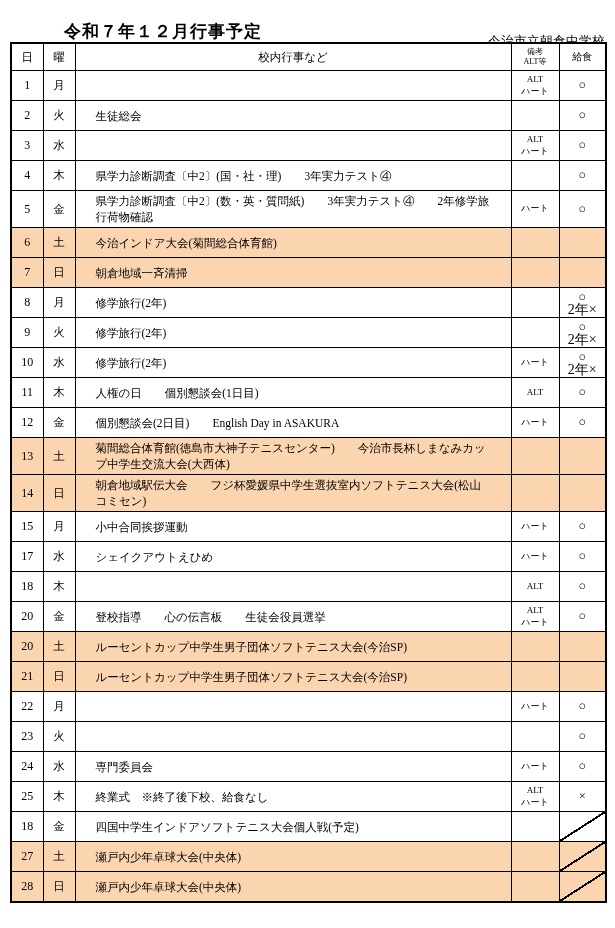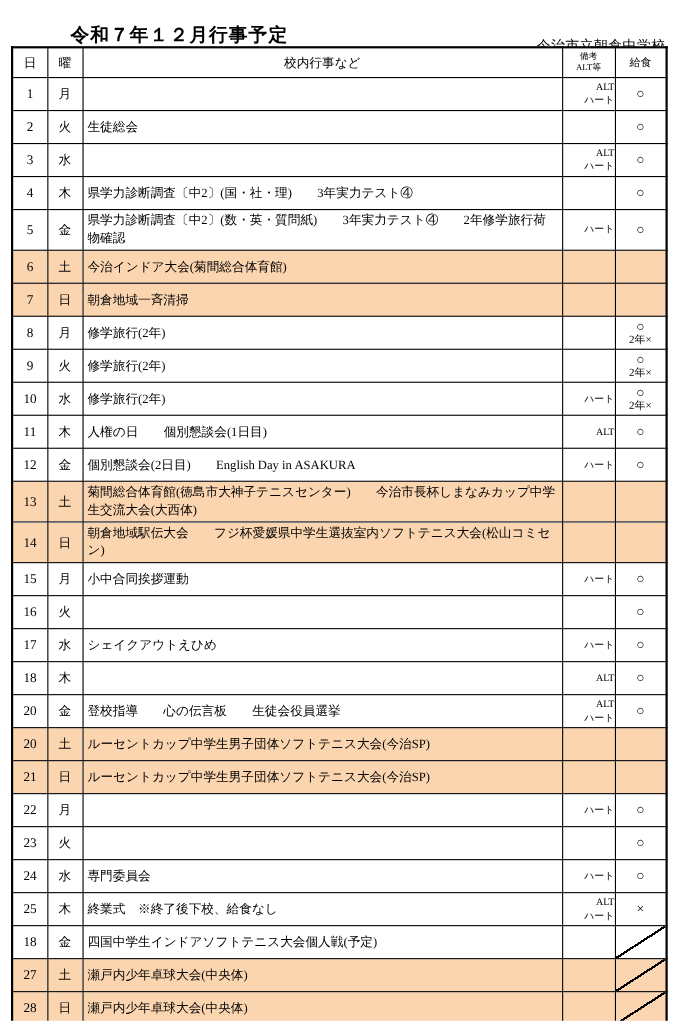--- a/index.html
+++ b/index.html
@@ -26,28 +26,28 @@
   thead th{
     height:26px;font-weight:normal;text-align:center;
     font-size:11.5px;vertical-align:middle;background:#fff;
   }
   th.h-remarks{font-size:8px;line-height:1.2;white-space:pre-line;}
   th.h-lunch{font-size:10px;}
   tbody td{height:25px;vertical-align:middle;background:#fff;}
   td.td-day{text-align:center;font-size:12px;}
   td.td-wd{text-align:center;font-size:11.5px;}
   td.td-ev{
-    text-align:left;padding:2px 4px;font-size:11.5px;line-height:16px;
+    text-align:left;padding:2px 20px;font-size:11.5px;line-height:16px;
   }
   td.td-rem{
-    text-align:right;font-size:9px;line-height:1.25;white-space:pre-line;
+    text-align:center;font-size:9px;line-height:1.25;white-space:pre-line;
   }
   td.td-lunch{text-align:center;padding:1px 0;}
   .lunch-main{display:block;font-size:12.5px;line-height:13px;}
-  .lunch-sub{display:block;font-size:10px;line-height:11px;}
+  .lunch-sub{display:block;font-size:14px;line-height:11px;}
   tr.shaded td{background-color:#fbd5b0;}
   td.diag{
     background-image:linear-gradient(to bottom right,
       transparent calc(50% - 1px),
       #000 calc(50% - 1px),
       #000 calc(50% + 1px),
       transparent calc(50% + 1px));
     background-repeat:no-repeat;
   }
 </style>
@@ -202,29 +202,20 @@
       <tr>
         <td class="td-day">15</td>
         <td class="td-wd">月</td>
         <td class="td-ev">小中合同挨拶運動</td>
         <td class="td-rem">ハート</td>
         <td class="td-lunch">
           <span class="lunch-main">○</span>
         </td>
       </tr>
       <tr>
-        <td class="td-day">16</td>
-        <td class="td-wd">火</td>
-        <td class="td-ev"></td>
-        <td class="td-rem"></td>
-        <td class="td-lunch">
-          <span class="lunch-main">○</span>
-        </td>
-      </tr>
-      <tr>
         <td class="td-day">17</td>
         <td class="td-wd">水</td>
         <td class="td-ev">シェイクアウトえひめ</td>
         <td class="td-rem">ハート</td>
         <td class="td-lunch">
           <span class="lunch-main">○</span>
         </td>
       </tr>
       <tr>
         <td class="td-day">18</td>

